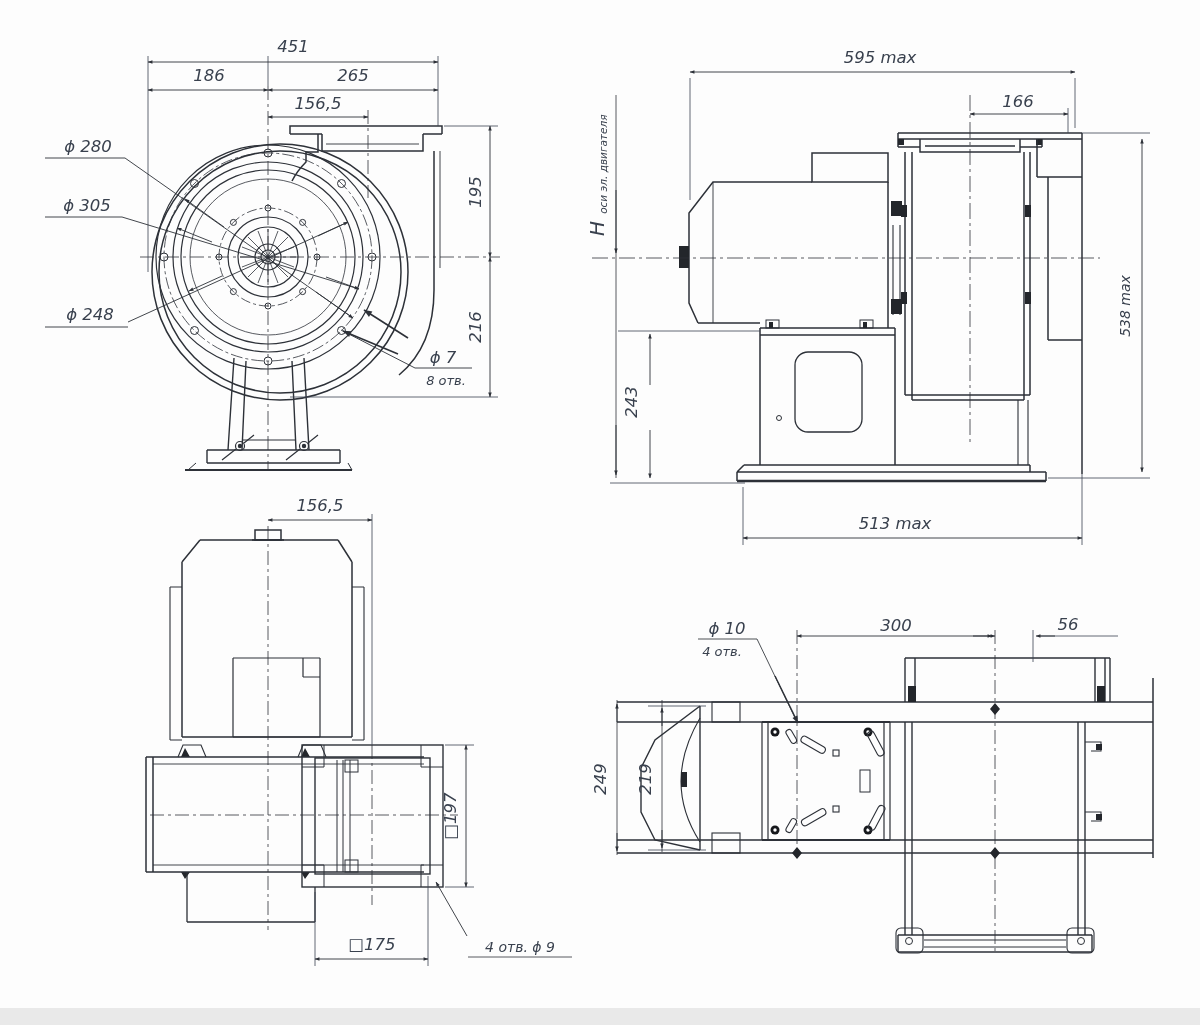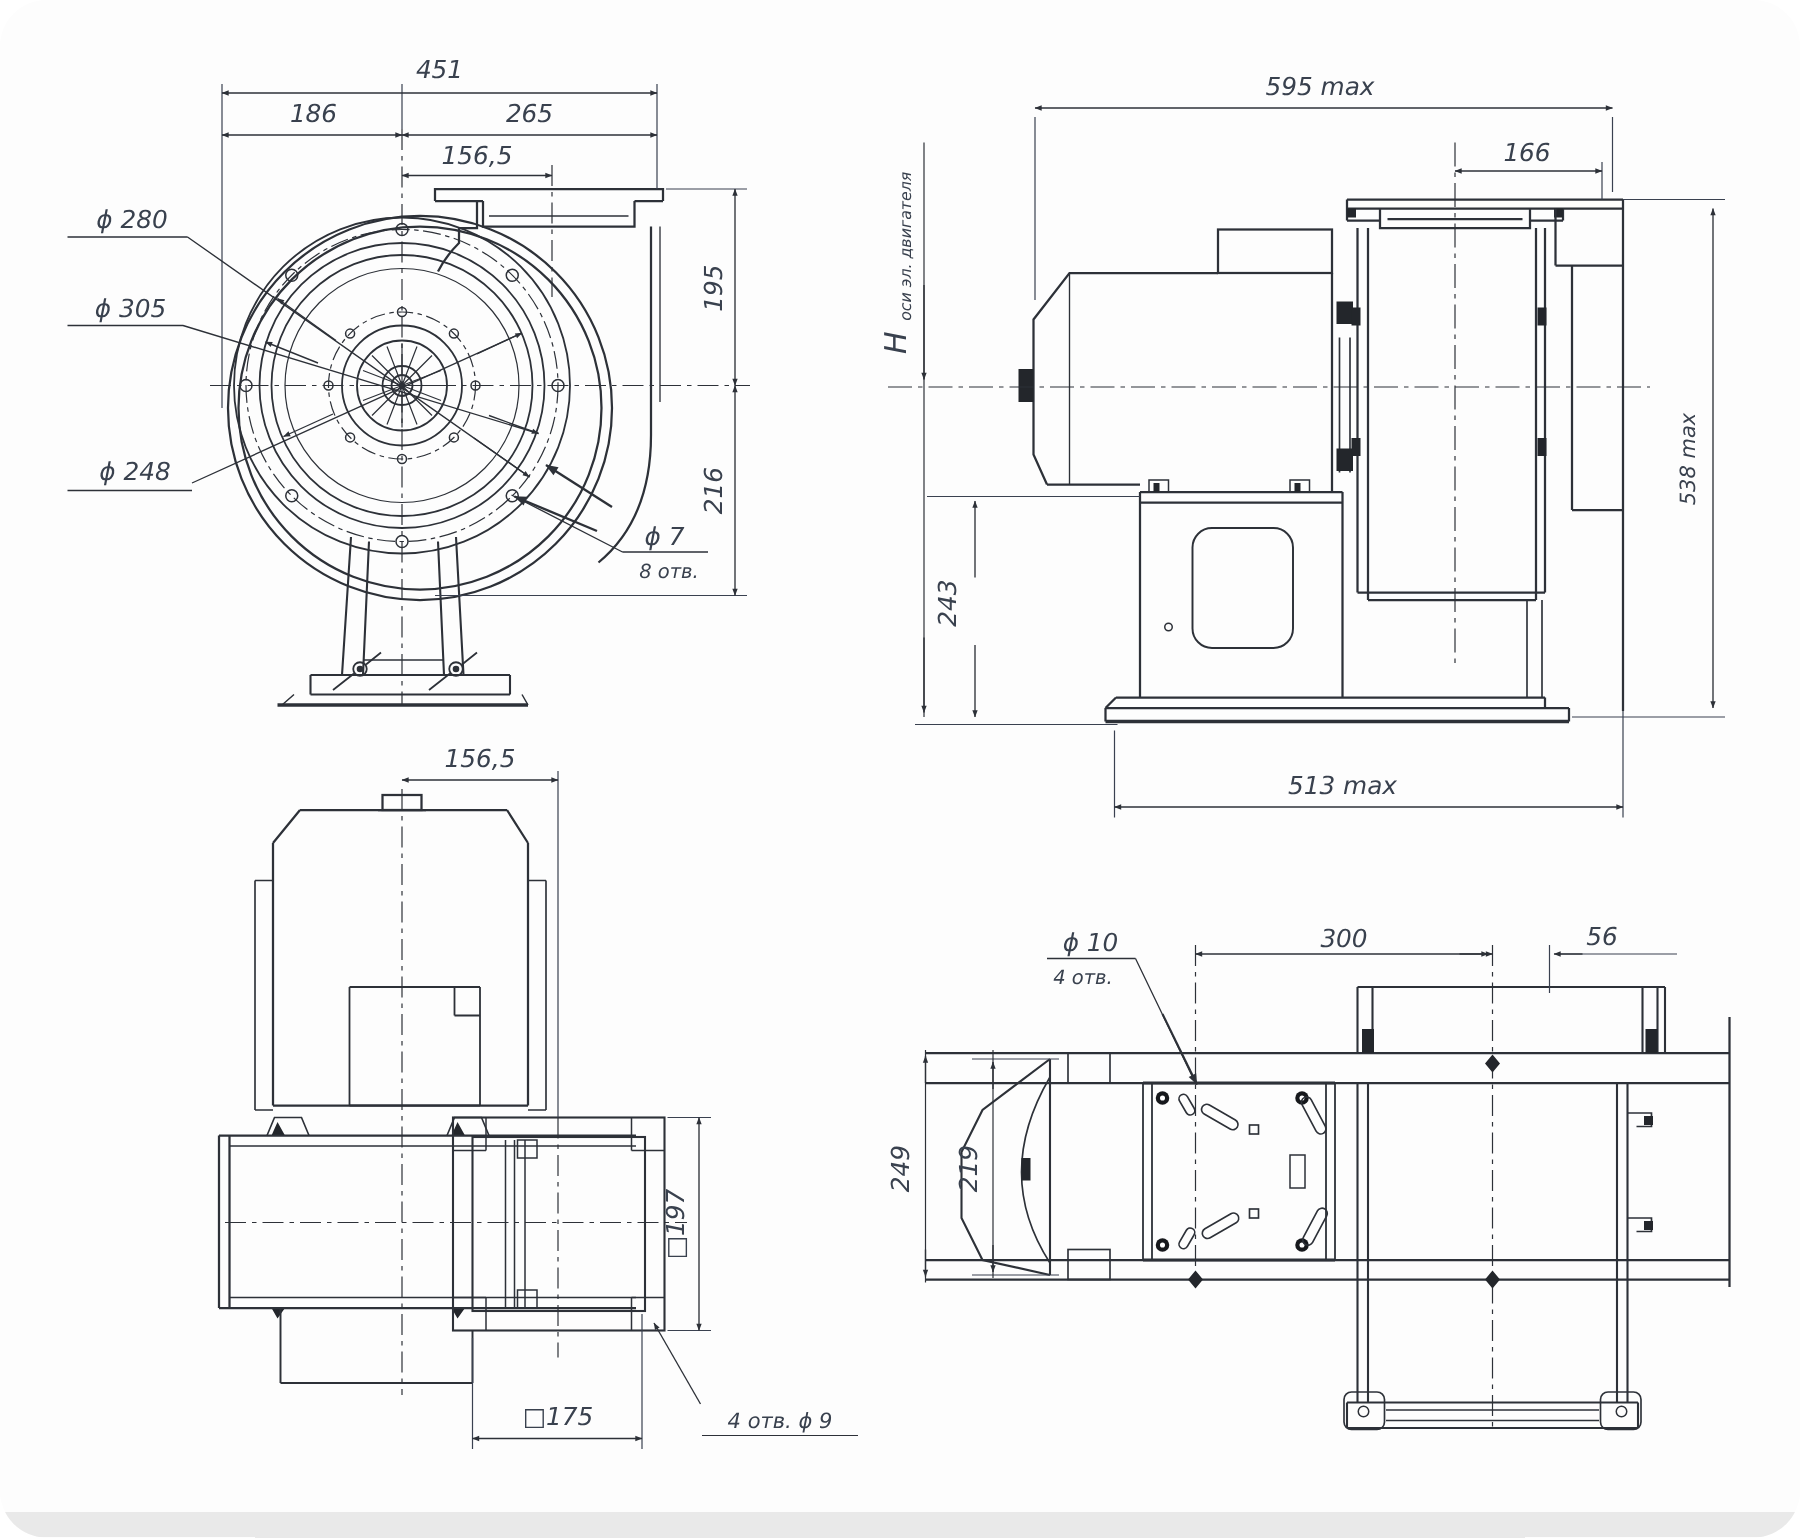--- a/index.html
+++ b/index.html
@@ -1,17 +1,17 @@
 <!DOCTYPE html>
 <html><head>
 <meta charset="utf-8">
 <style>
   html,body{margin:0;padding:0;background:#ffffff;}
   #canvas{position:relative;width:1200px;height:1025px;background:#fdfdfd;overflow:hidden;
-          font-family:"DejaVu Sans",sans-serif;border-radius:31px;}
+          font-family:"DejaVu Sans",sans-serif;}
   svg{display:block}
   .dimtxt{font-family:"DejaVu Sans",sans-serif;font-style:italic;fill:#39414e;}
   .big{font-size:16.5px;}
   .med{font-size:14px;}
   .sml{font-size:13px;}
   .strip{position:absolute;left:0;bottom:0;width:1200px;height:17px;background:#e9e9e9;}
 </style>
 </head>
 <body>
 

